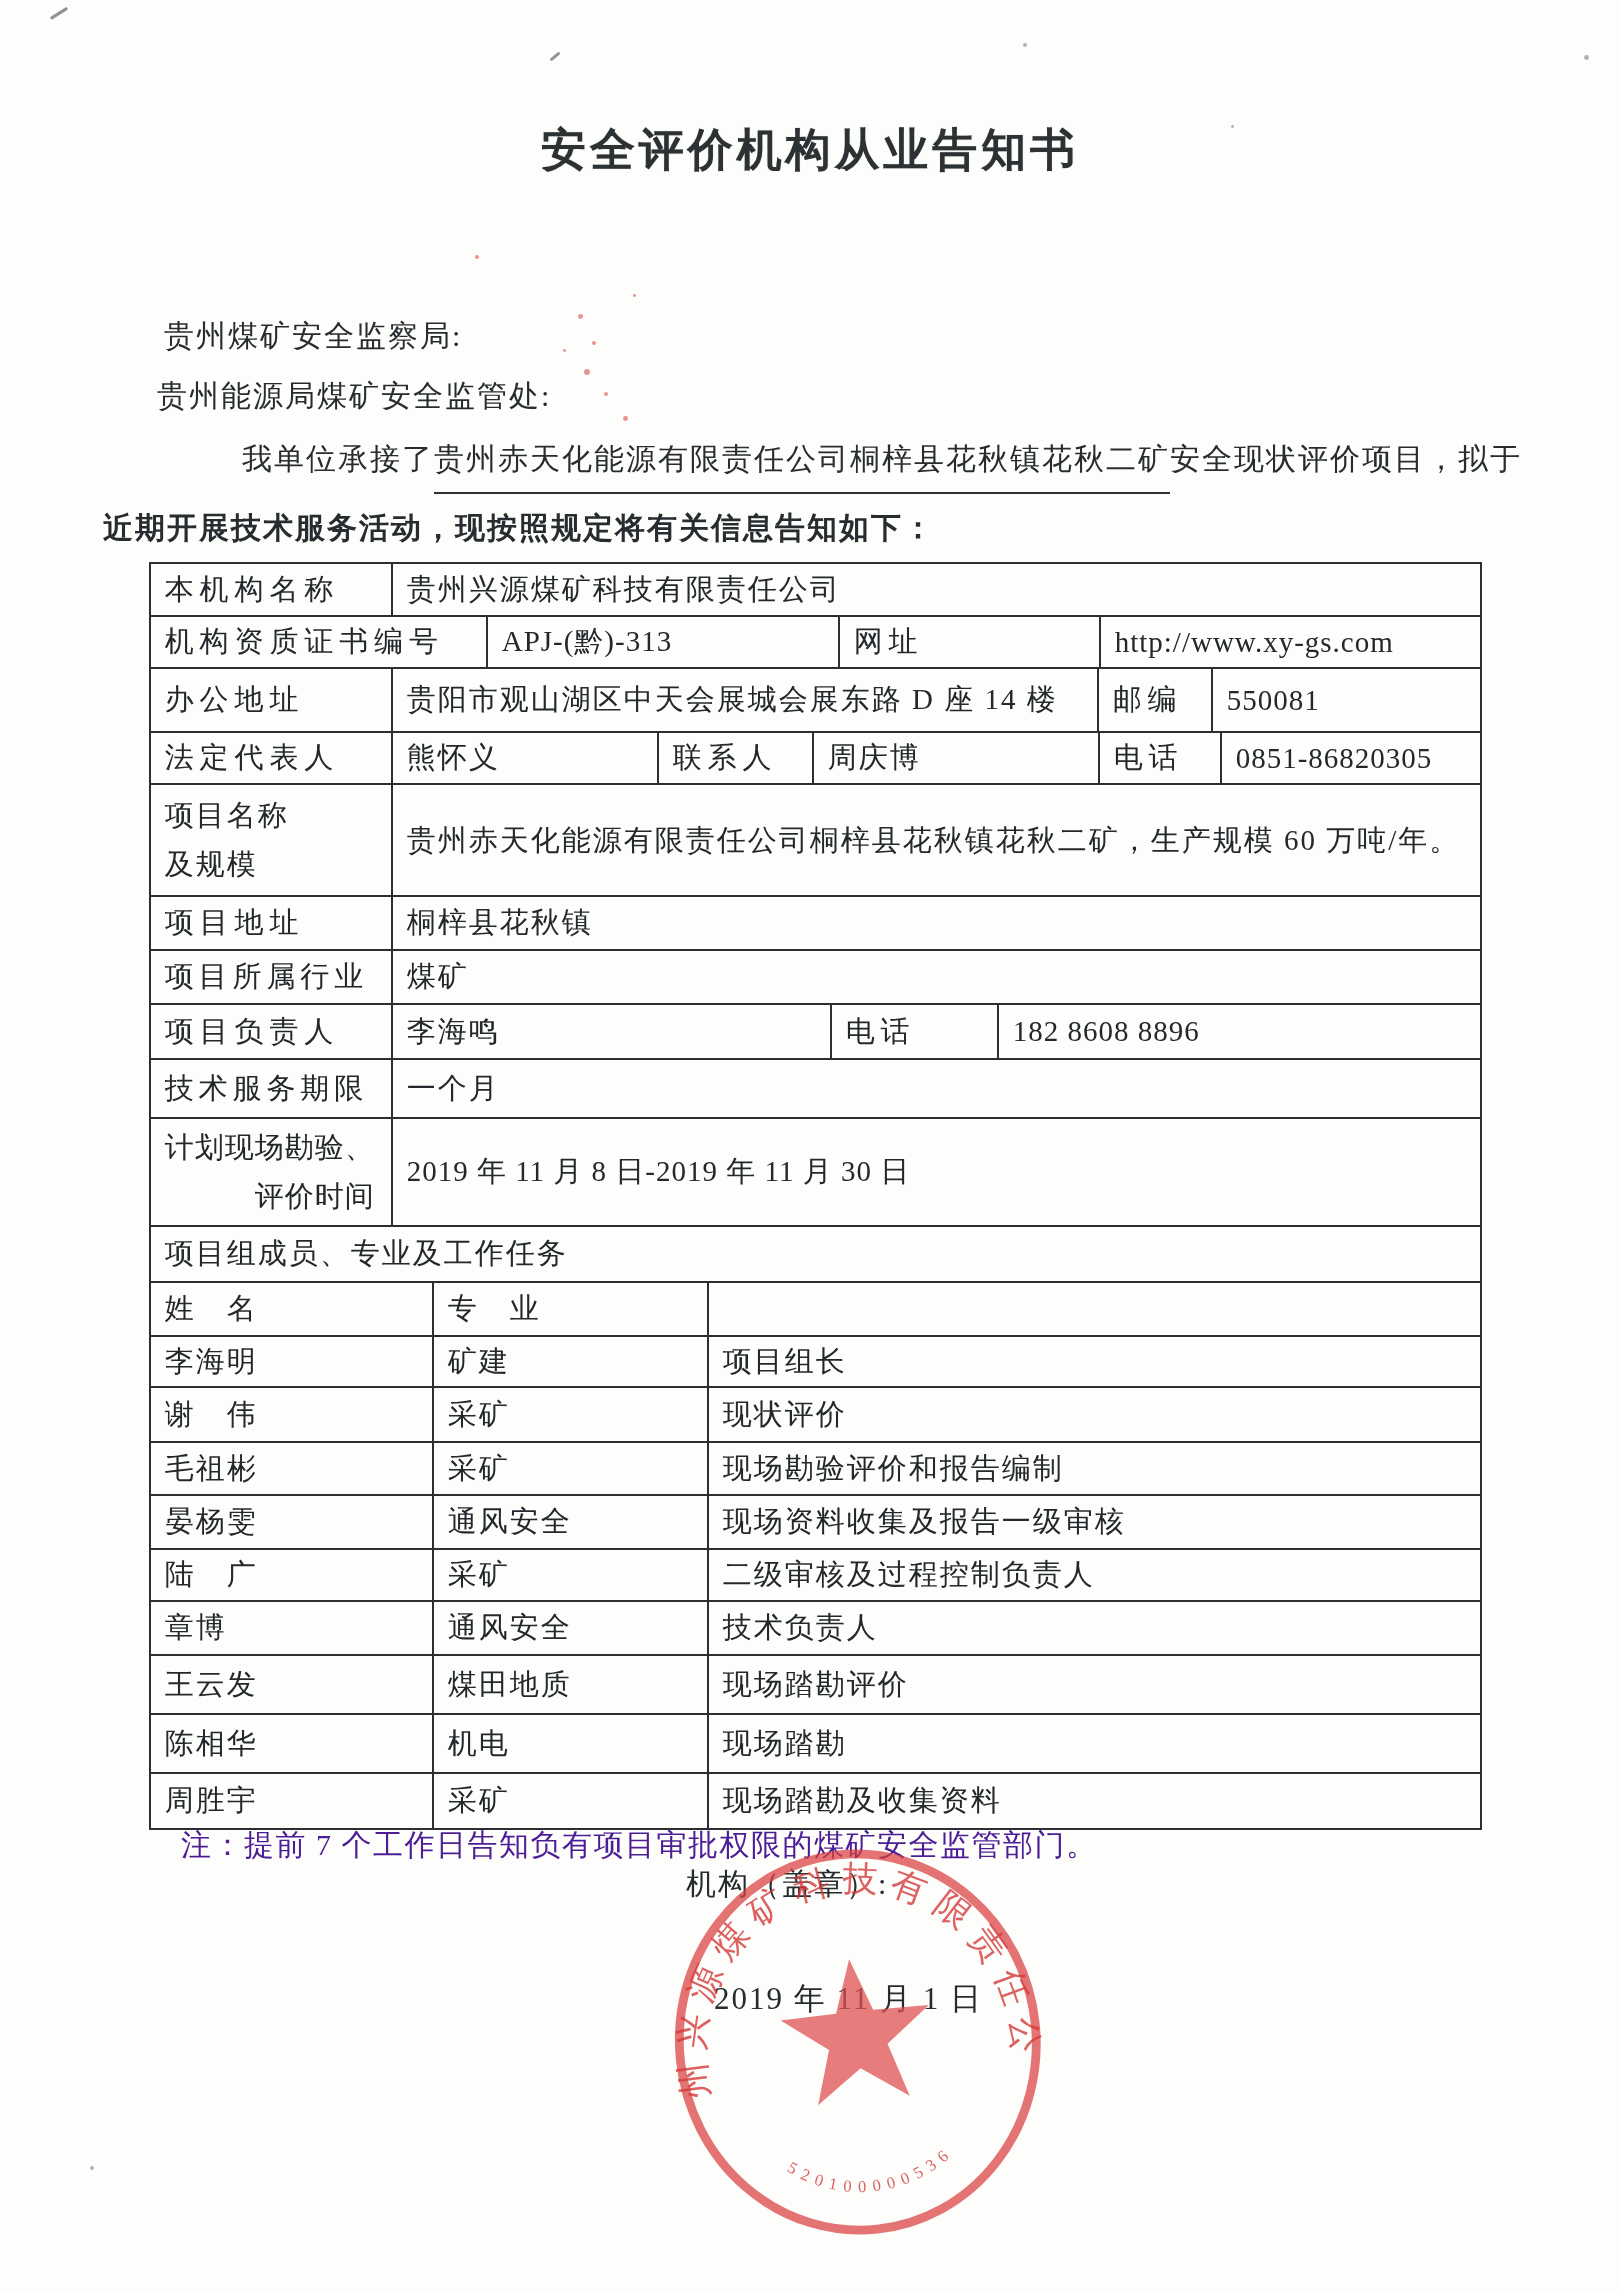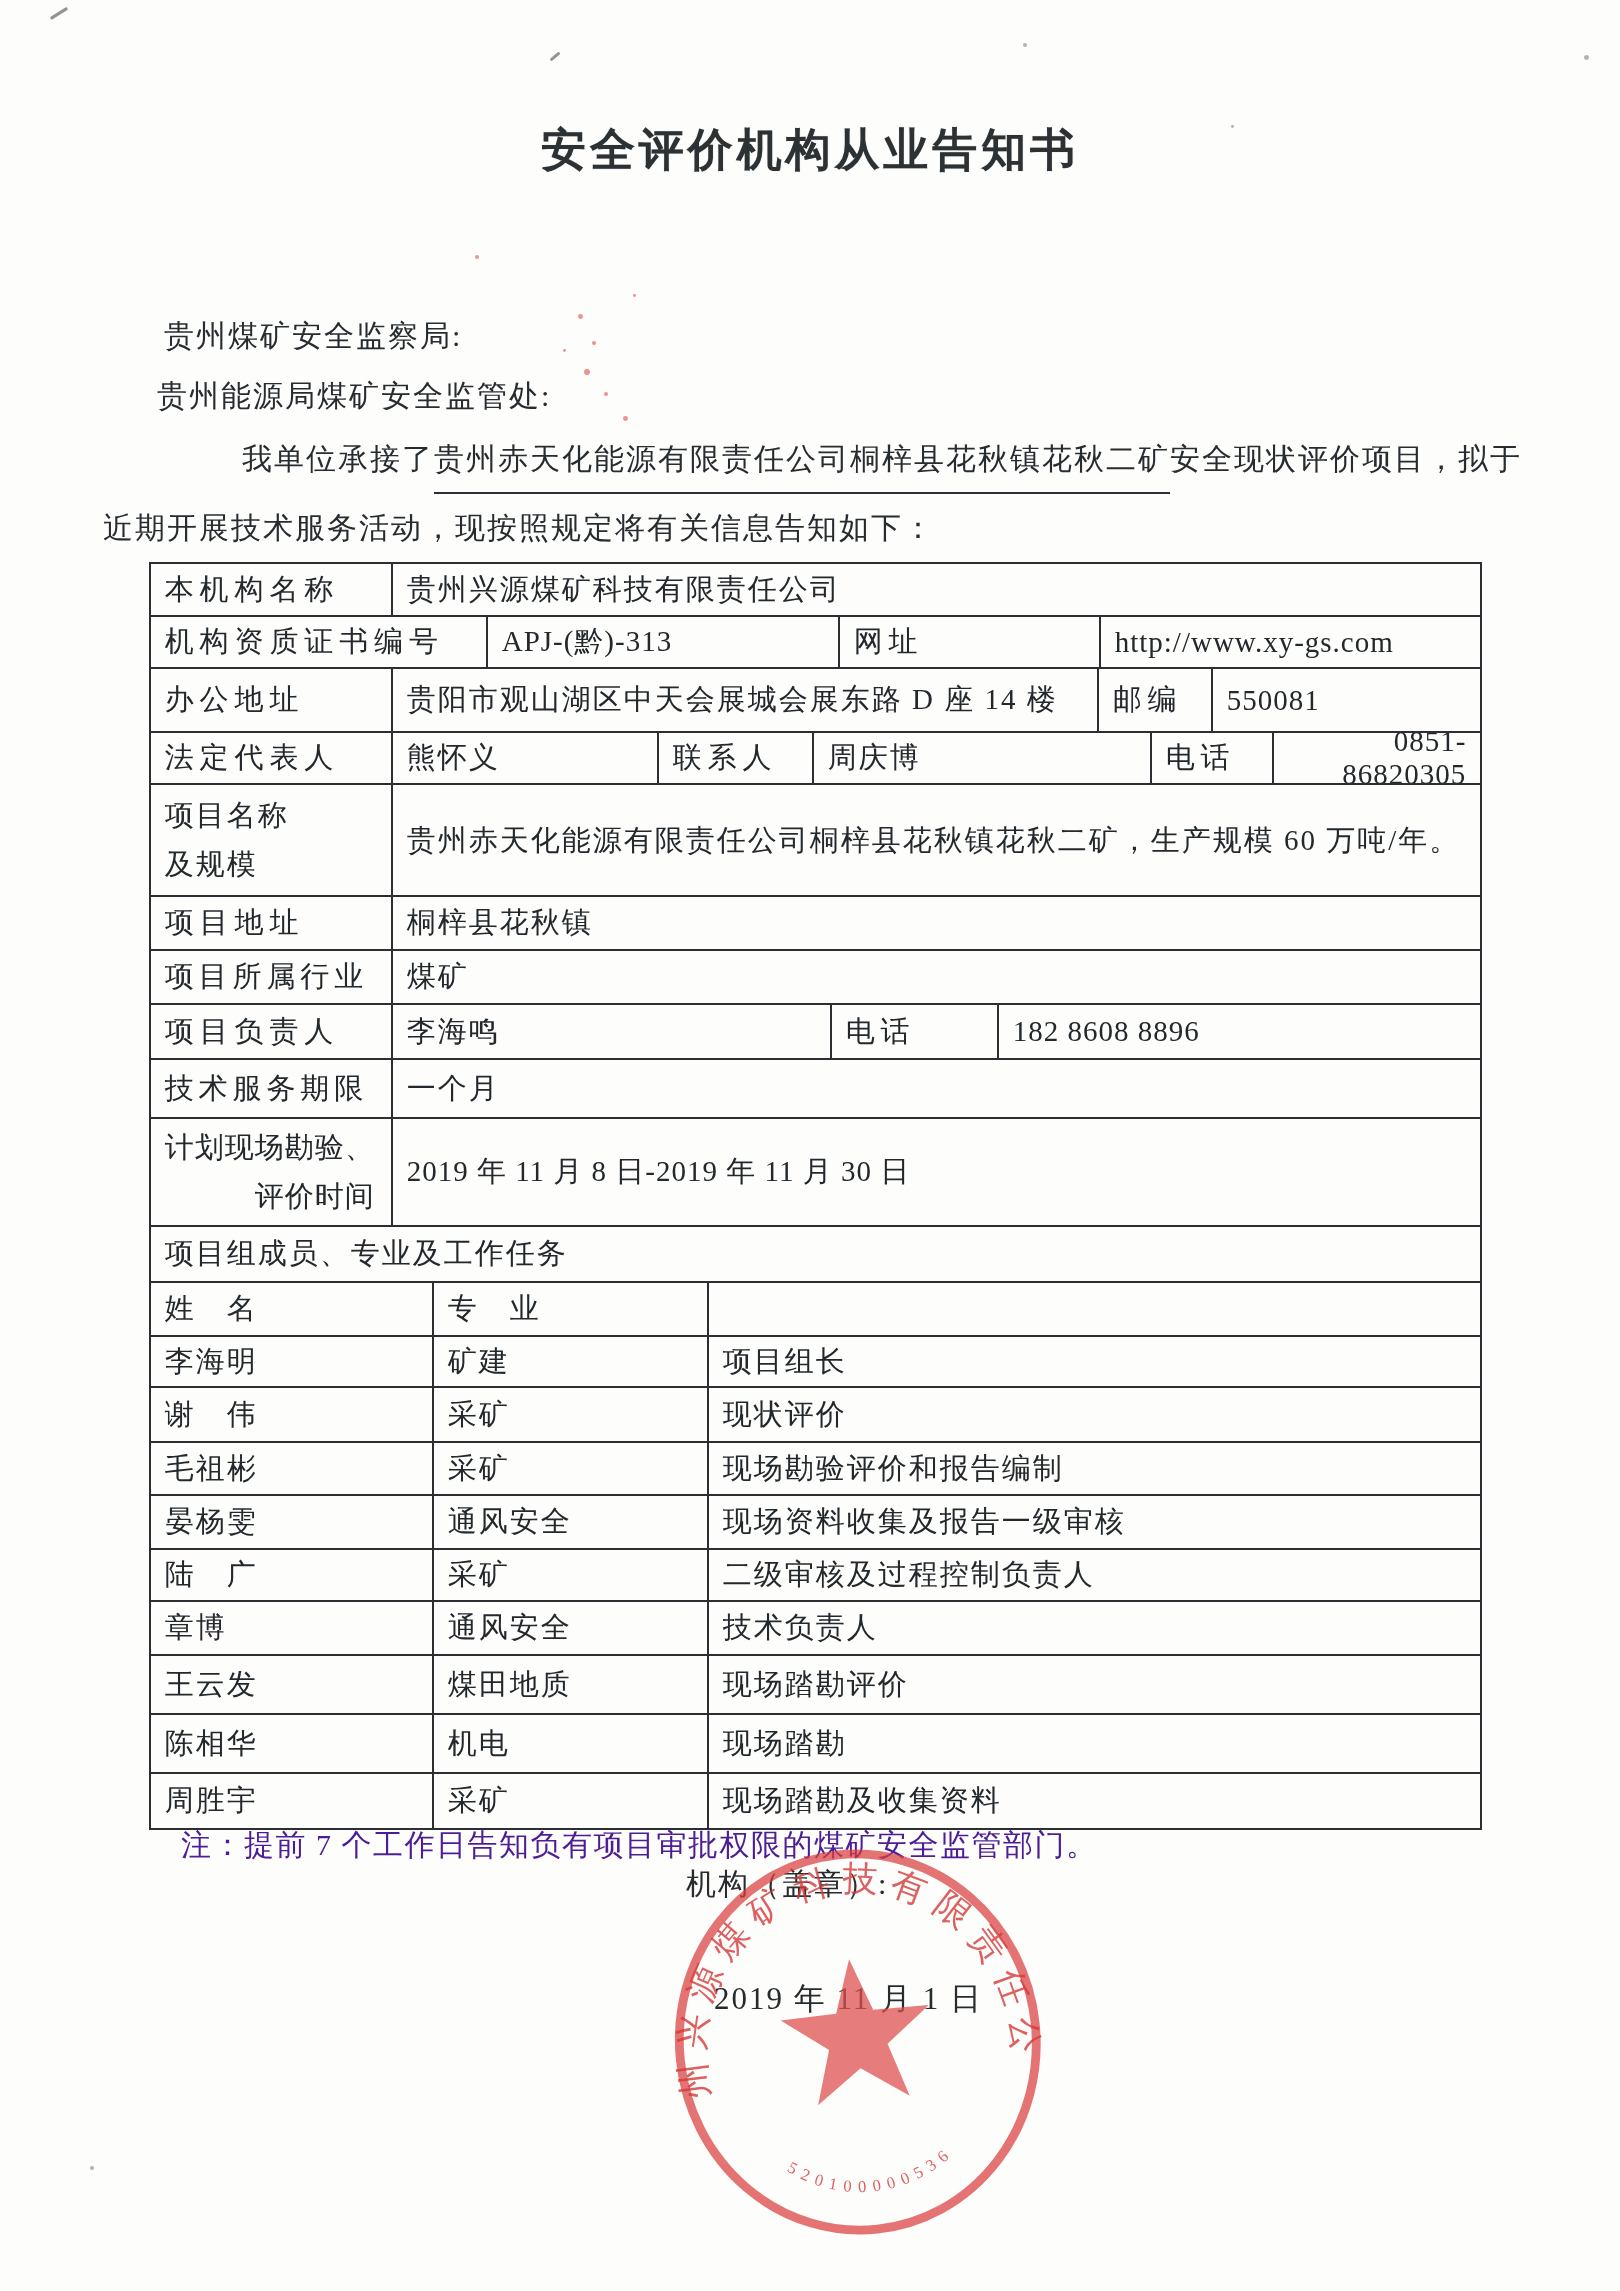--- a/index.html
+++ b/index.html
@@ -15,21 +15,21 @@
     left:0;top:120px;width:1620px;text-align:center;
     font-size:45px;font-weight:700;letter-spacing:3.9px;color:#2c3134;
     text-shadow:0 0 1px rgba(40,45,48,.35);
   }
   
   .bodytext{font-size:30px;letter-spacing:2px;color:#272c30;white-space:nowrap;}
   .sal1{left:164px;top:316px;}
   .sal2{left:157px;top:376px;}
   .para1{left:103px;top:439px;}
   .para1 .lead{padding-left:139px;}
-  .para2{left:103px;top:508px;}
+  .para2{left:103px;top:508px;font-weight:bold;}
   .ul{border-bottom:2px solid #2b3034;padding-bottom:17px;}
   
   .tbl{
     left:149px;top:562px;width:1333px;box-sizing:border-box;
     border:2px solid #2c2f31;
   }
   .tr{display:flex;border-bottom:2px solid #2c2f31;box-sizing:border-box;}
   .tr:last-child{border-bottom:none;}
   .td{
     box-sizing:border-box;border-right:2px solid #2c2f31;
@@ -87,21 +87,21 @@
     <div class="td lbl" style="width:242px">办公地址</div>
     <div class="td ls2" style="width:706px">贵阳市观山湖区中天会展城会展东路 D 座 14 楼</div>
     <div class="td lbl" style="width:114px">邮编</div>
     <div class="td grow ls1">550081</div>
   </div>
 
   <div class="tr" style="height:52px">
     <div class="td lbl" style="width:242px">法定代表人</div>
     <div class="td ls2" style="width:266px">熊怀义</div>
     <div class="td lbl" style="width:155px">联系人</div>
-    <div class="td ls2" style="width:338px">周庆博</div>
+    <div class="td ls2" style="width:286px">周庆博</div>
     <div class="td lbl" style="width:122px">电话</div>
     <div class="td grow ls1">0851-86820305</div>
   </div>
 
   <div class="tr" style="height:112px">
     <div class="td" style="width:242px">
       <span class="twoline ls2"><span>项目名称</span><br><span>及规模</span></span>
     </div>
     <div class="td grow wrapcell">贵州赤天化能源有限责任公司桐梓县花秋镇花秋二矿，生产规模 60 万吨/年。</div>
   </div>

